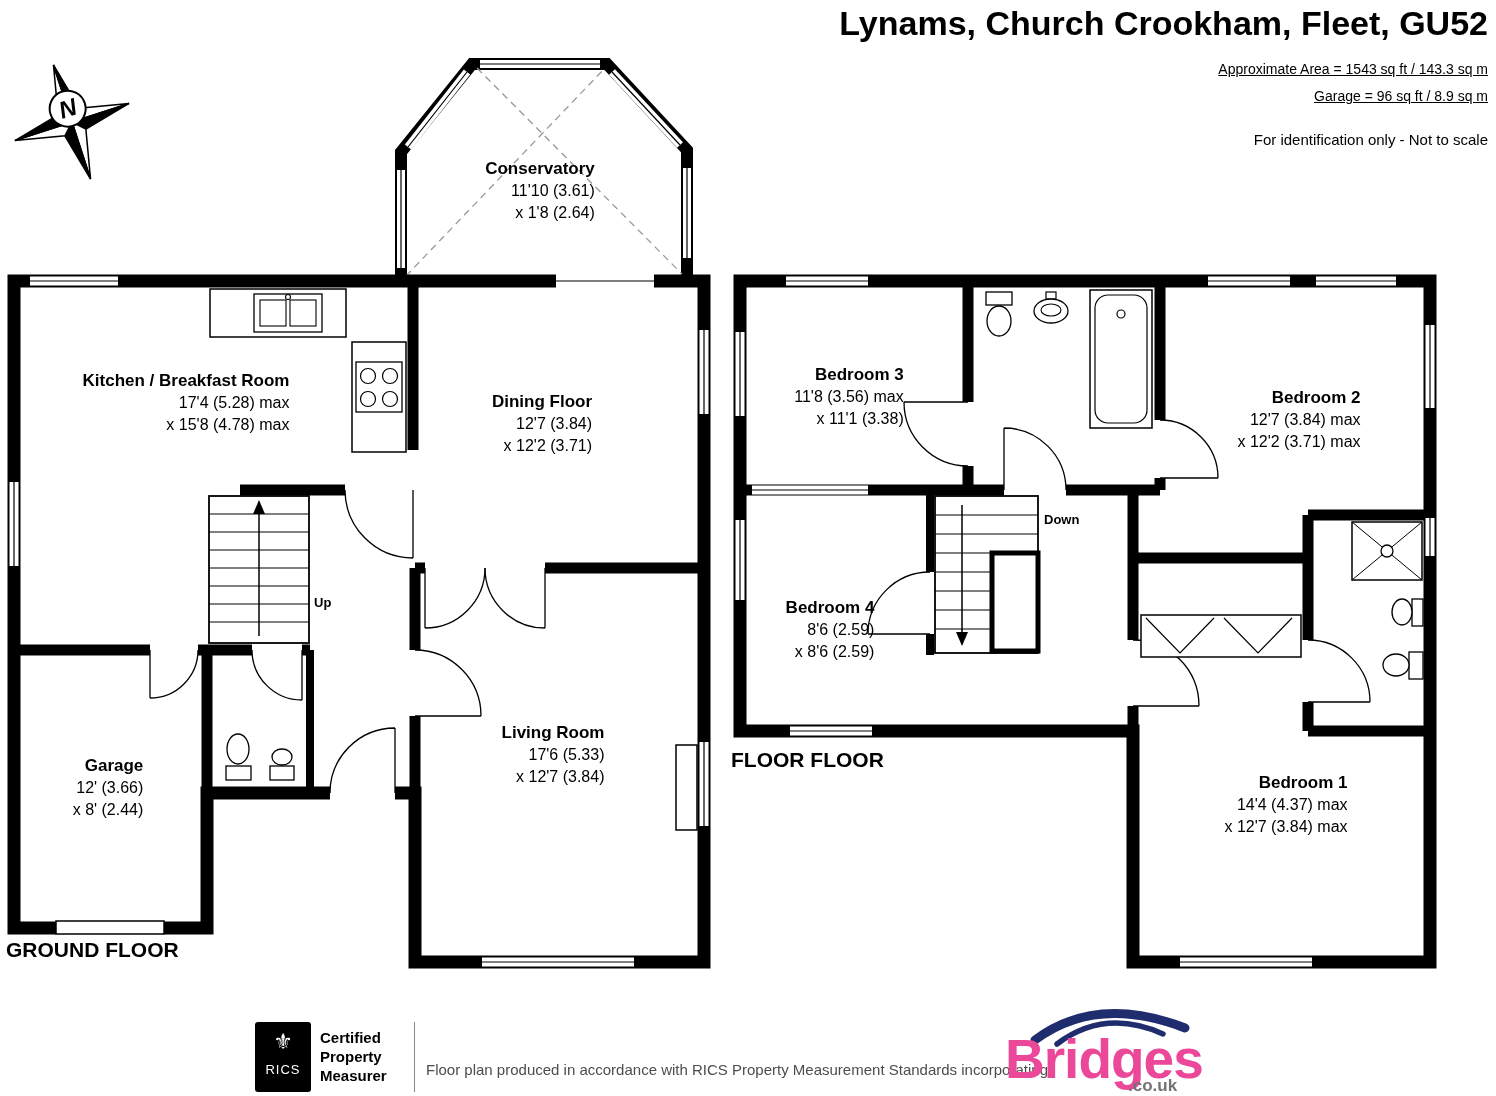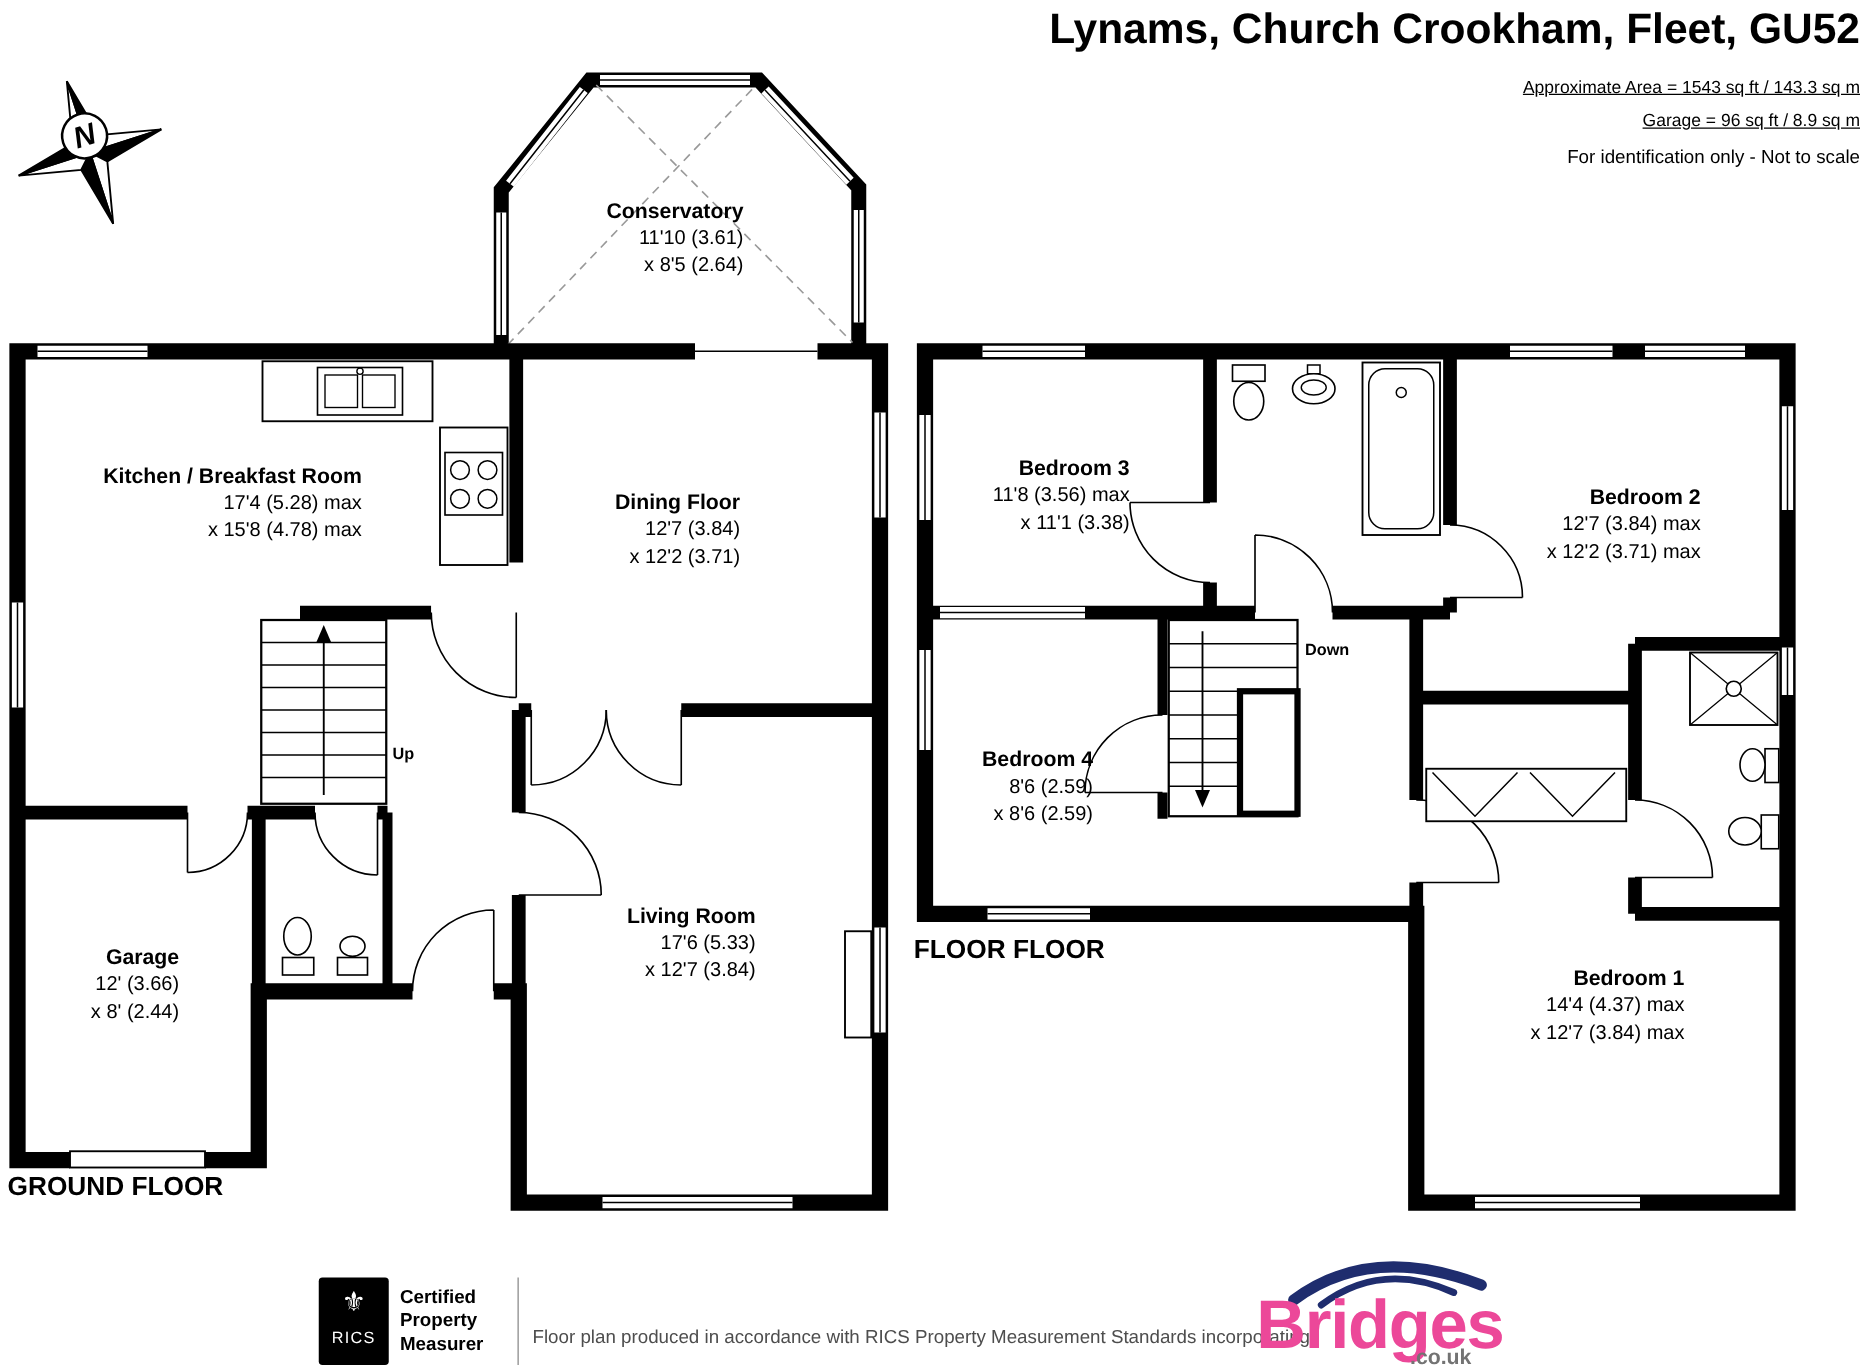--- a/index.html
+++ b/index.html
@@ -4,21 +4,21 @@
 <style>
   html,body{margin:0;padding:0;}
   body{
     width:1496px;height:1096px;position:relative;background:#fff;
     font-family:"Liberation Sans", sans-serif;color:#000;overflow:hidden;
   }
   svg{position:absolute;left:0;top:0;}
   .header{position:absolute;top:4px;right:8px;text-align:right;}
   .header h1{margin:0 0 14px 0;font-size:34px;line-height:38px;font-weight:bold;}
   .area-line{font-size:14px;line-height:27px;text-decoration:underline;}
-  .note-line{font-size:15px;margin-top:7px;}
+  .note-line{font-size:15px;margin-top:21px;}
   .room-label{position:absolute;transform:translateX(-50%);text-align:right;white-space:nowrap;}
   .room-name{font-weight:bold;font-size:17px;line-height:22px;}
   .room-dim{font-size:16px;line-height:22px;}
   .floor-label{position:absolute;font-weight:bold;font-size:21px;white-space:nowrap;}
   .stairs-label{position:absolute;font-weight:bold;font-size:13px;white-space:nowrap;}
   .rics-box{position:absolute;left:255px;top:1022px;width:56px;height:70px;background:#000;
     border-radius:3px;color:#fff;text-align:center;}
   .rics-emblem{font-size:22px;line-height:40px;height:40px;}
   .rics-brand{font-size:13px;font-weight:normal;letter-spacing:1px;}
   .cert-text{position:absolute;left:320px;top:1028px;font-weight:bold;font-size:15px;line-height:19px;}
@@ -229,21 +229,21 @@
 <div class="header">
   <h1>Lynams, Church Crookham, Fleet, GU52</h1>
   <div class="area-line">Approximate Area = 1543 sq ft / 143.3 sq m</div>
   <div class="area-line">Garage = 96 sq ft / 8.9 sq m</div>
   <div class="note-line">For identification only - Not to scale</div>
 </div>
 
 <div class="room-label" style="left:540px;top:158px">
   <div class="room-name">Conservatory</div>
   <div class="room-dim">11'10 (3.61)</div>
-  <div class="room-dim">x 8'5 (2.64)</div>
+  <div class="room-dim">x 1'8 (2.64)</div>
 </div>
 <div class="room-label" style="left:186px;top:370px">
   <div class="room-name">Kitchen / Breakfast Room</div>
   <div class="room-dim">17'4 (5.28) max</div>
   <div class="room-dim">x 15'8 (4.78) max</div>
 </div>
 <div class="room-label" style="left:542px;top:391px">
   <div class="room-name">Dining Floor</div>
   <div class="room-dim">12'7 (3.84)</div>
   <div class="room-dim">x 12'2 (3.71)</div>

